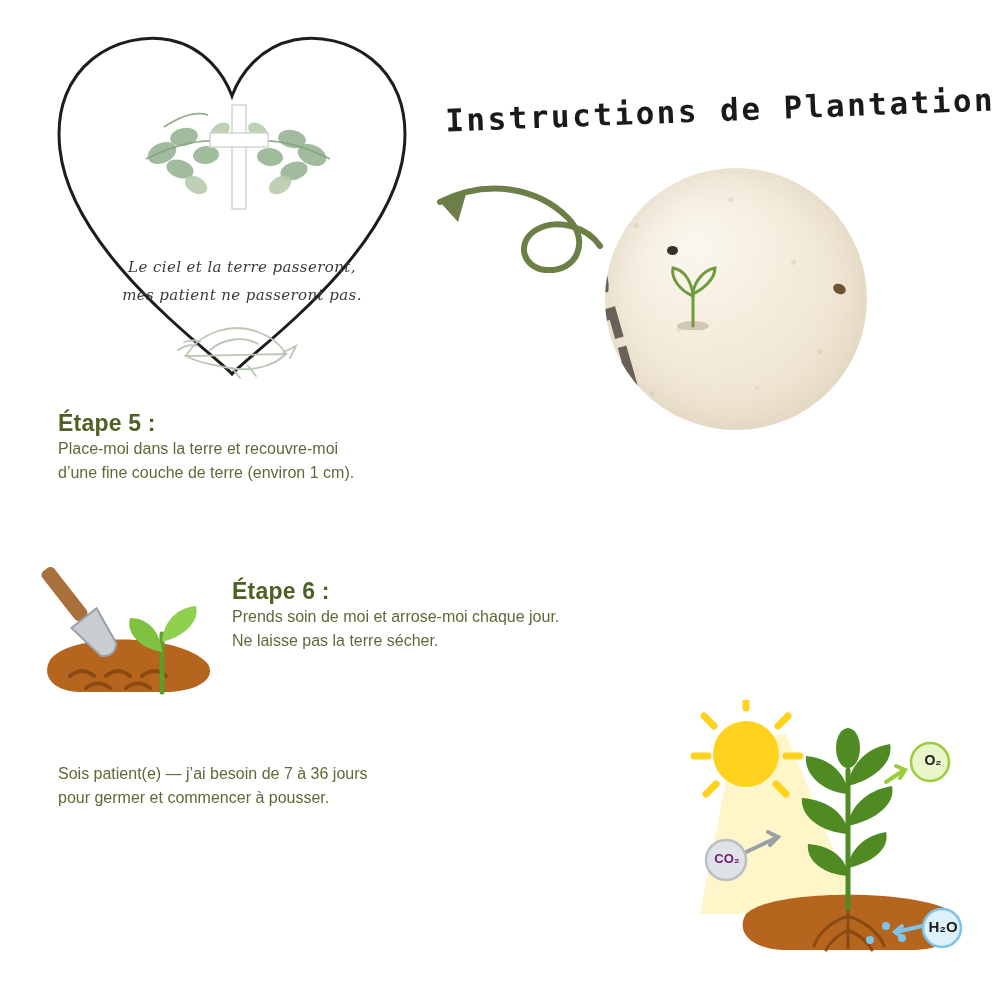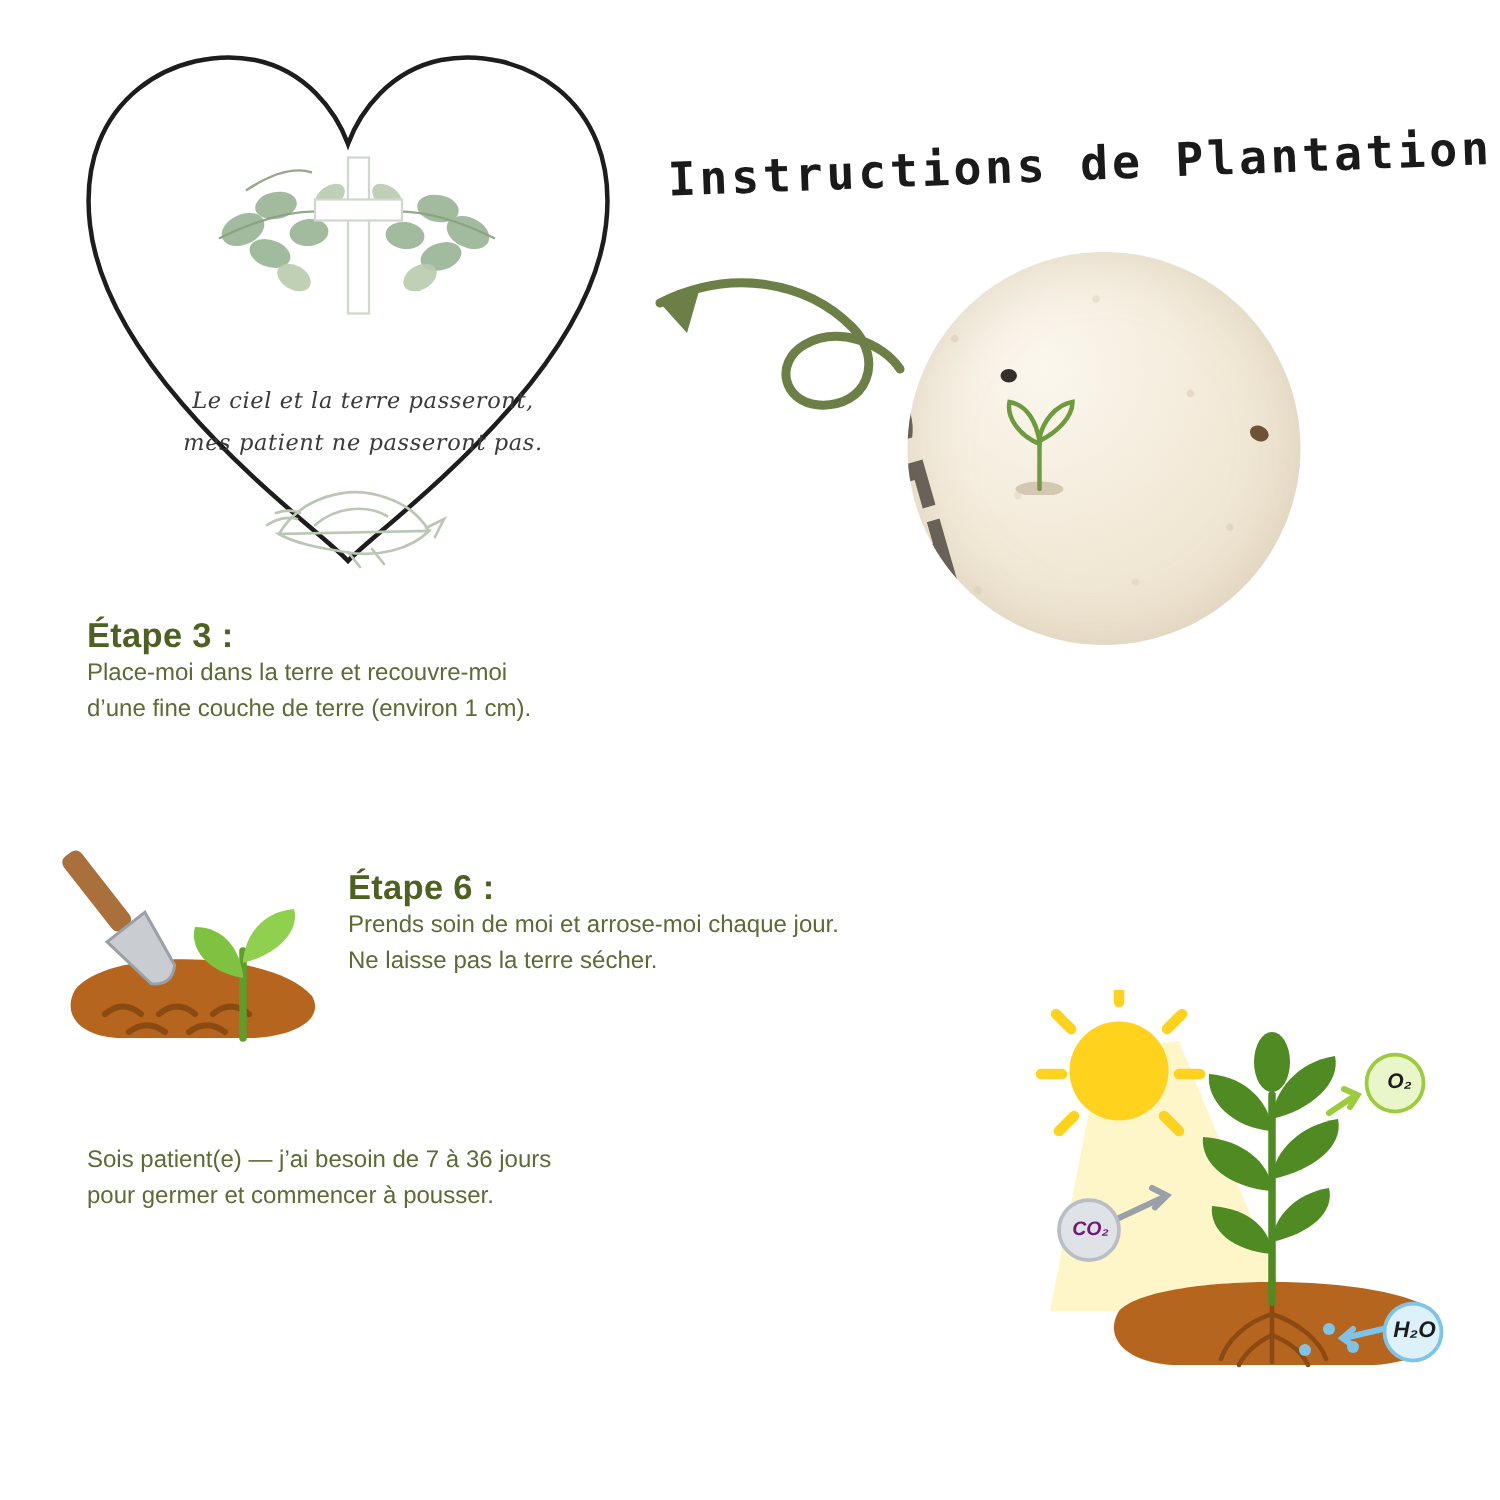--- a/index.html
+++ b/index.html
@@ -120,21 +120,21 @@
     line-height: 1.52;
     white-space: pre-line;
   }
 
   #step1 { position: absolute; left: 58px; top: 410px; width: 680px; }
   #step2 { position: absolute; left: 232px; top: 578px; width: 720px; }
   #step3 { position: absolute; left: 58px; top: 762px; width: 660px; }
 
   
   .shovel-ill { position: absolute; left: 30px; top: 560px; width: 200px; height: 150px; }
-  .plant-ill { position: absolute; left: 690px; top: 660px; width: 300px; height: 260px; font-style: italic; }
+  .plant-ill { position: absolute; left: 690px; top: 700px; width: 300px; height: 260px; }
   .arrow-ill { position: absolute; left: 418px; top: 160px; width: 190px; height: 130px; }
 </style>
 </head>
 <body>
 
 <div class="stage">
 
   <div class="heart-card">
     <svg width="380" height="370" viewBox="0 0 380 370">
       <path d="M190 352 C 170 330, 30 232, 18 128 C 8 42, 78 8, 128 18 C 162 25, 182 52, 190 74 C 198 52, 218 25, 252 18 C 302 8, 372 42, 362 128 C 350 232, 210 330, 190 352 Z" fill="#ffffff" stroke="#1d1d1d" stroke-width="3"></path>
@@ -203,21 +203,21 @@
       <g stroke="#6f9b3f" stroke-width="3" fill="none" stroke-linecap="round">
         <path d="M36 66 L 36 34"></path>
         <path d="M36 36 C 22 30, 14 18, 16 8 C 28 10, 34 22, 36 34"></path>
         <path d="M36 34 C 48 28, 58 18, 58 8 C 46 10, 38 22, 36 32"></path>
       </g>
       <ellipse cx="36" cy="66" rx="16" ry="5" fill="rgba(150,130,95,.35)"></ellipse>
     </svg>
   </div>
 
   <div id="step1">
-    <div class="step-label">Étape 3 :</div>
+    <div class="step-label">Étape 5 :</div>
     <div class="step-body"> Place-moi dans la terre et recouvre-moi
 d’une fine couche de terre (environ 1 cm).</div>
   </div>
 
   <svg class="shovel-ill" viewBox="0 0 200 150">
     <path d="M20 100 C 40 72, 150 72, 178 104 C 186 118, 170 130, 140 132 L 48 132 C 20 130, 12 114, 20 100 Z" fill="#b5651d"></path>
     <g stroke="#8a4a12" stroke-width="4" fill="none" stroke-linecap="round">
       <path d="M40 116 q 12 -10 24 0"></path>
       <path d="M76 116 q 12 -10 24 0"></path>
       <path d="M112 116 q 12 -10 24 0"></path>

